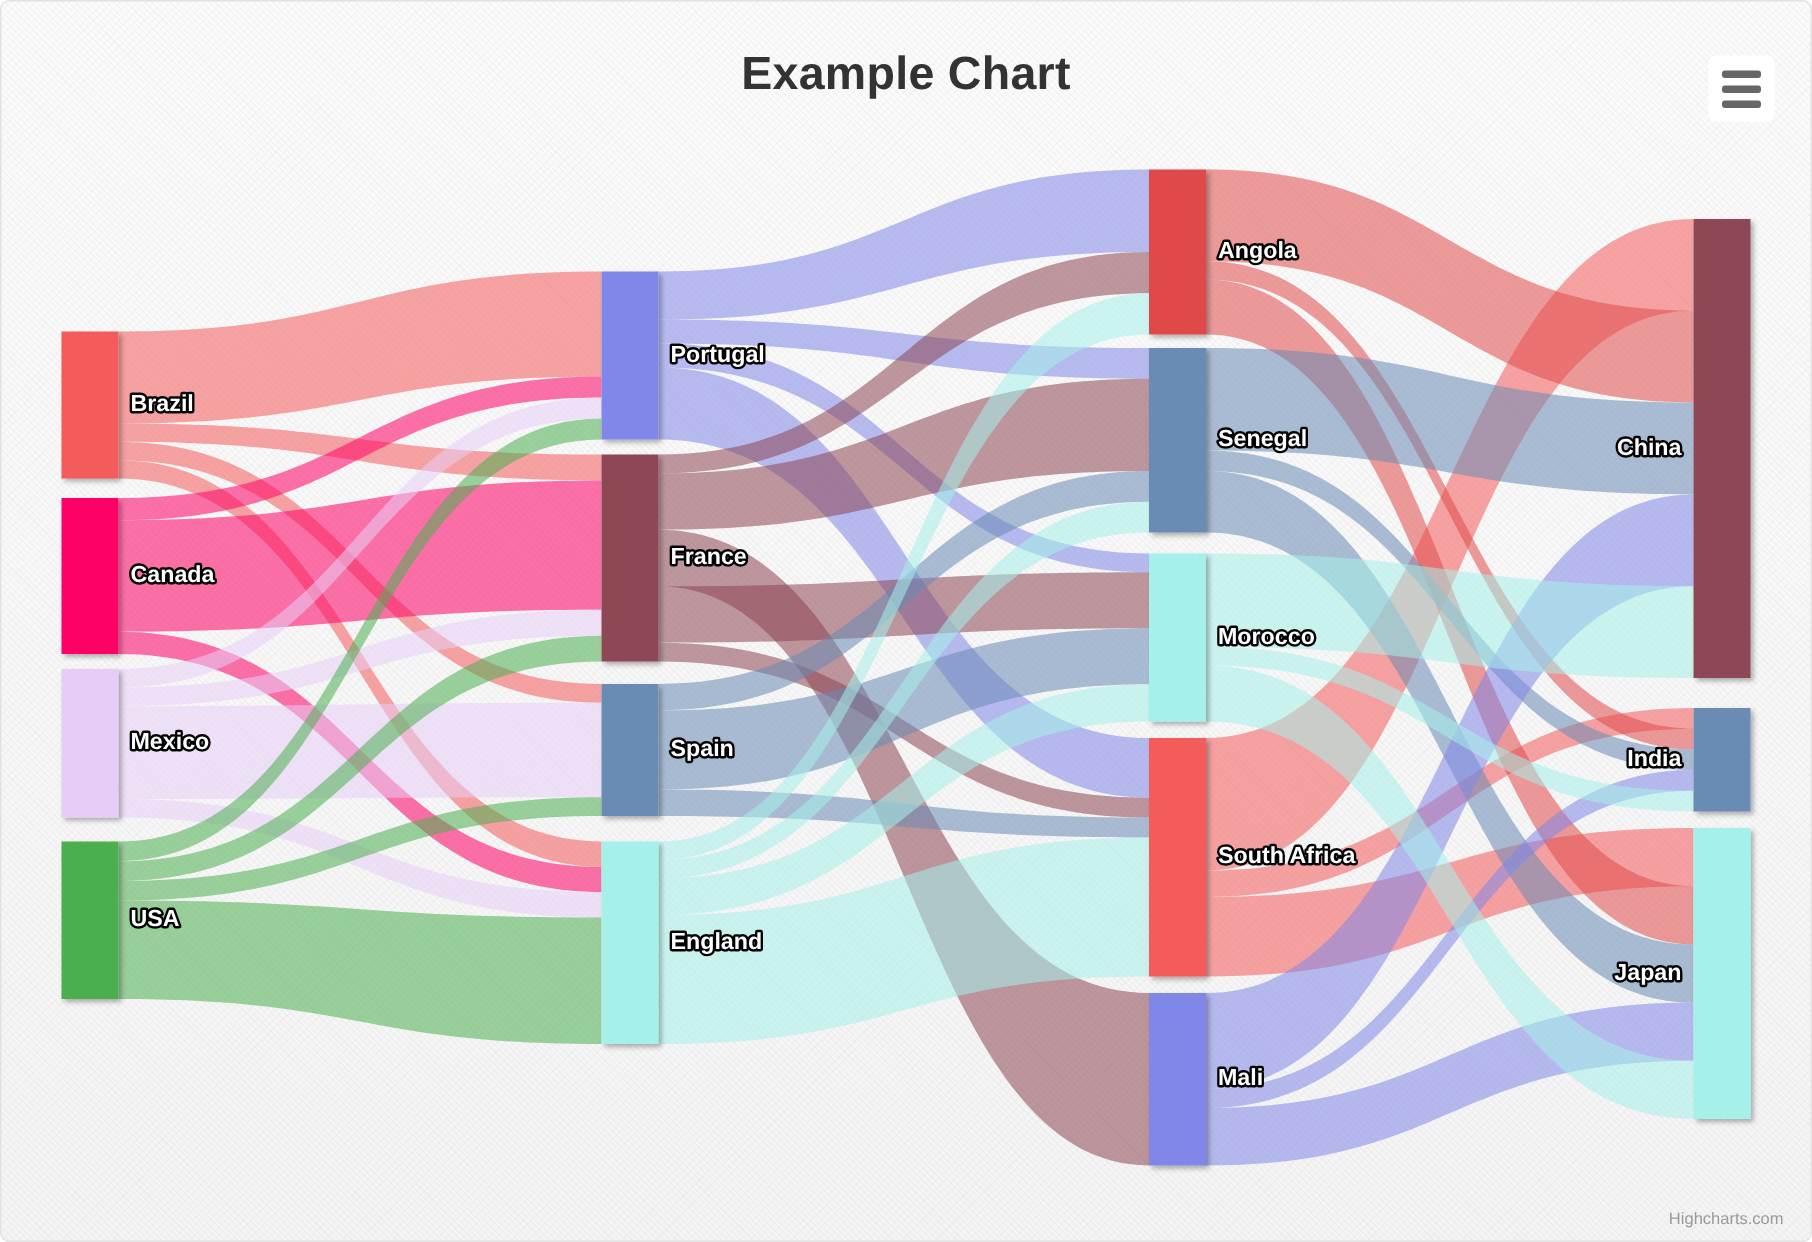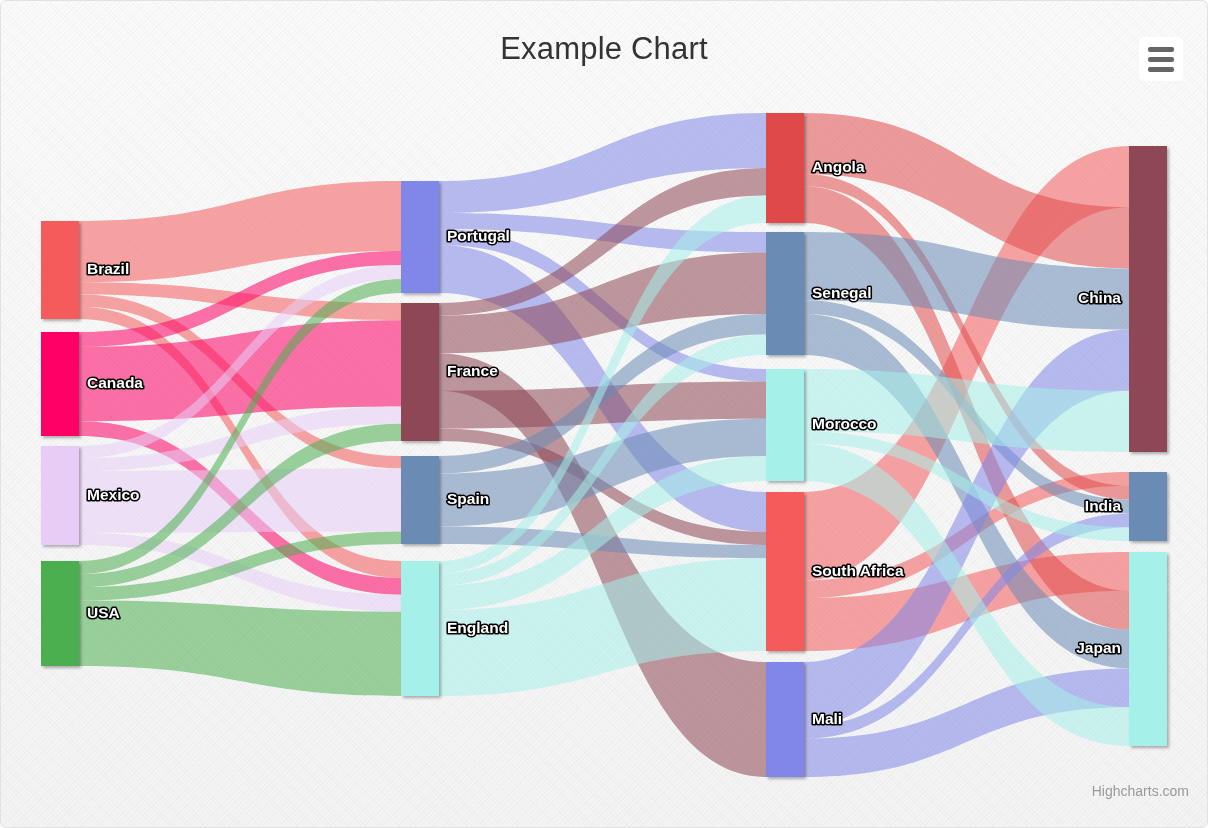--- a/index.html
+++ b/index.html
@@ -29,21 +29,21 @@
     overflow: hidden;
   }
 
   #chart-title {
     position: absolute;
     left: 0;
     right: 0;
     top: 30px;
     text-align: center;
     font-size: 31px;
-    font-weight: normal;
+    font-weight: bold;
     color: #333333;
     letter-spacing: 0.2px;
     white-space: nowrap;
   }
 
   #menu-button {
     position: absolute;
     right: 24px;
     top: 36px;
     width: 44px;
@@ -60,22 +60,22 @@
   #menu-button .bar {
     width: 26px;
     height: 5px;
     background: #666666;
     border-radius: 2px;
   }
 
   #credits {
     position: absolute;
     right: 18px;
-    bottom: 28px;
-    font-size: 14px;
+    bottom: 8px;
+    font-size: 11px;
     color: #9a9a9a;
   }
 
   #sankey-svg {
     position: absolute;
     left: 0;
     top: 0;
     width: 1208px;
     height: 828px;
   }

